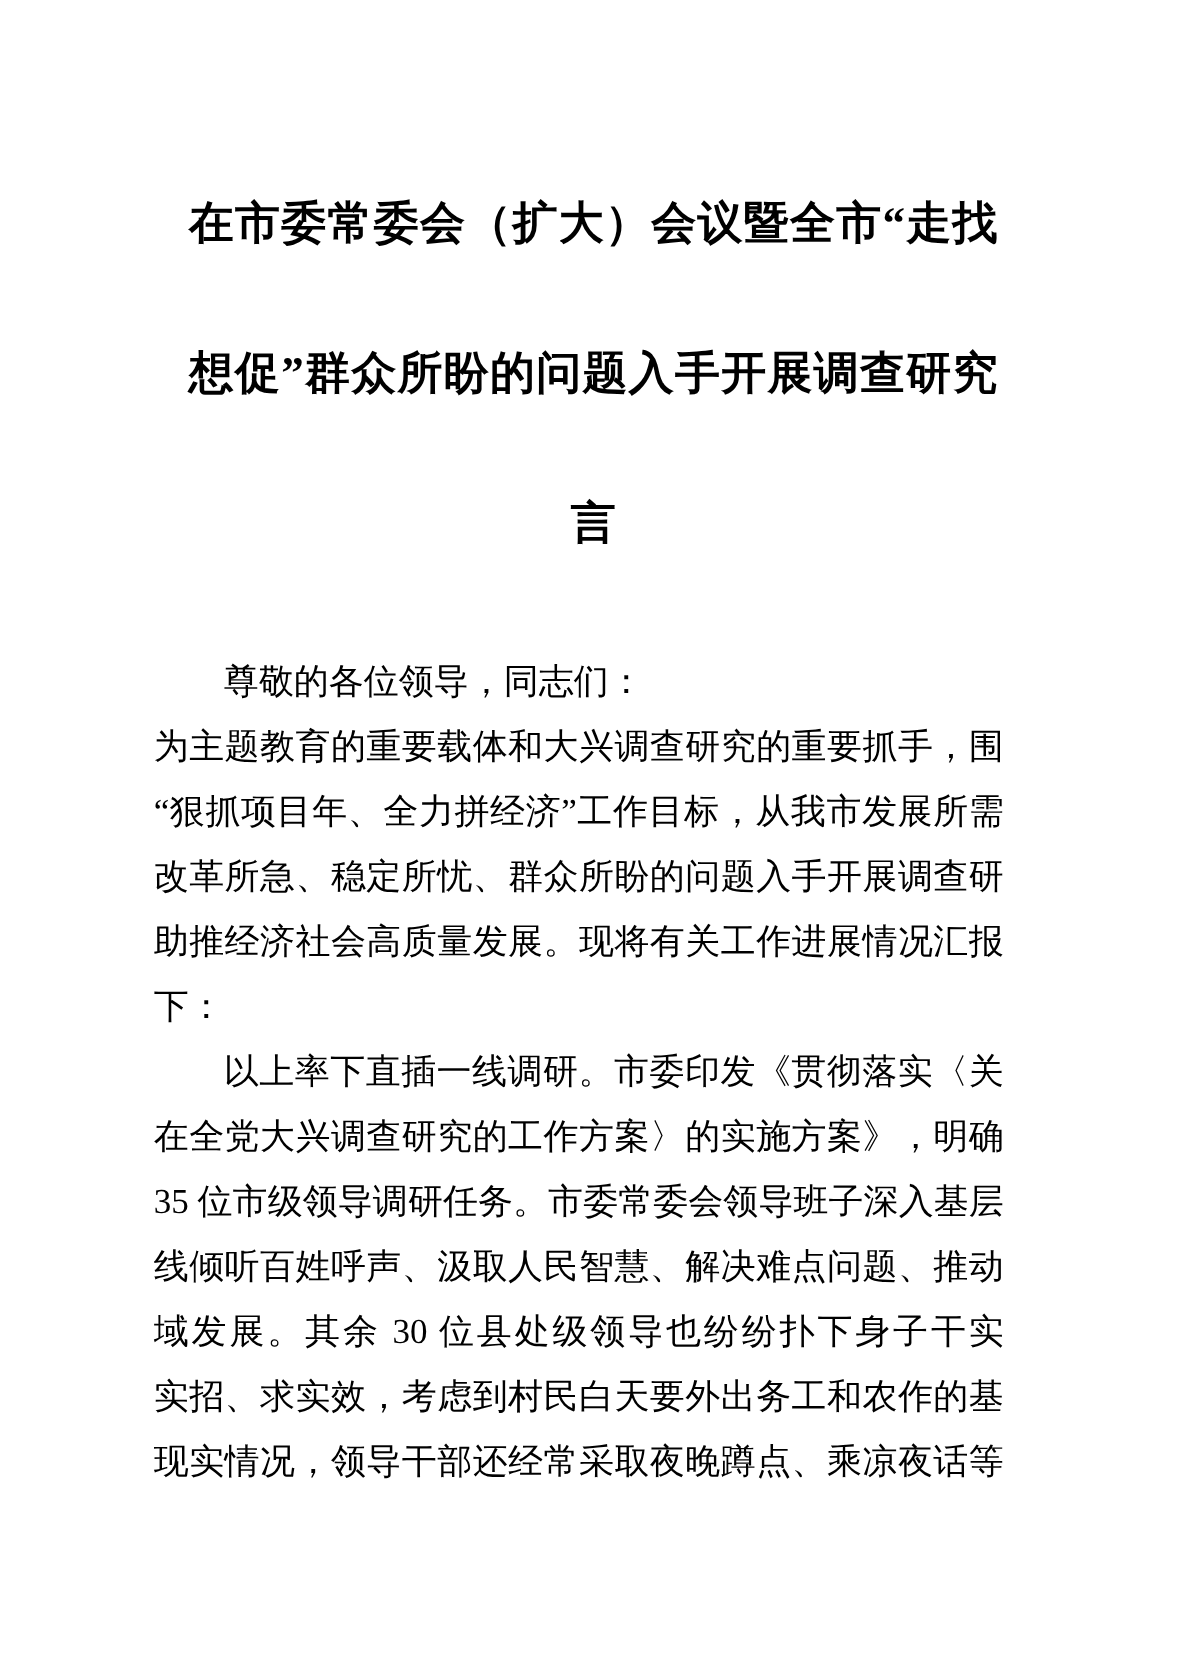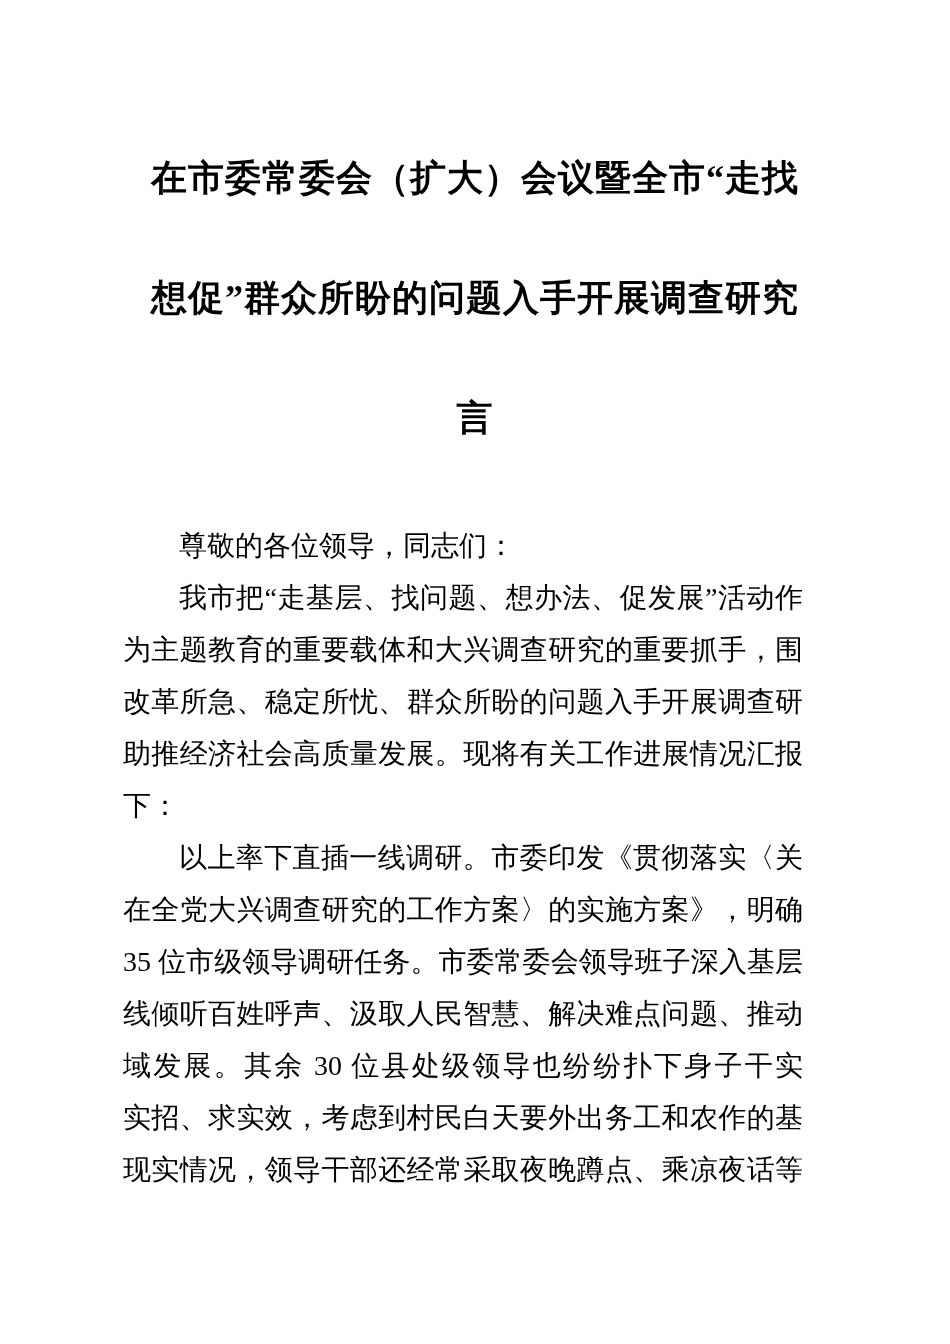--- a/index.html
+++ b/index.html
@@ -64,22 +64,22 @@
 <div class="page">
 
   <div class="doc-title">
     <div class="title-line">在市委常委会（扩大）会议暨全市“走找</div>
     <div class="title-line">想促”群众所盼的问题入手开展调查研究</div>
     <div class="title-line">言</div>
   </div>
 
   <div class="doc-body">
     <div class="body-line plain indent">尊敬的各位领导，同志们：</div>
-    <div class="body-line fill indent">我市把“走基层、找问题、想办法、促发展”活动作</div>
     <div class="body-line fill">为主题教育的重要载体和大兴调查研究的重要抓手，围绕</div>
+    <div class="body-line fill">“狠抓项目年、全力拼经济”工作目标，从我市发展所需</div>
     <div class="body-line fill">改革所急、稳定所忧、群众所盼的问题入手开展调查研究</div>
     <div class="body-line fill">助推经济社会高质量发展。现将有关工作进展情况汇报如</div>
     <div class="body-line plain">下：</div>
     <div class="body-line fill indent">以上率下直插一线调研。市委印发《贯彻落实〈关于</div>
     <div class="body-line fill">在全党大兴调查研究的工作方案〉的实施方案》，明确了</div>
     <div class="body-line fill">35 位市级领导调研任务。市委常委会领导班子深入基层一</div>
     <div class="body-line fill">线倾听百姓呼声、汲取人民智慧、解决难点问题、推动区</div>
     <div class="body-line fill">域发展。其余 30 位县处级领导也纷纷扑下身子干实事、谋</div>
     <div class="body-line fill">实招、求实效，考虑到村民白天要外出务工和农作的基层</div>
     <div class="body-line fill">现实情况，领导干部还经常采取夜晚蹲点、乘凉夜话等方</div>

